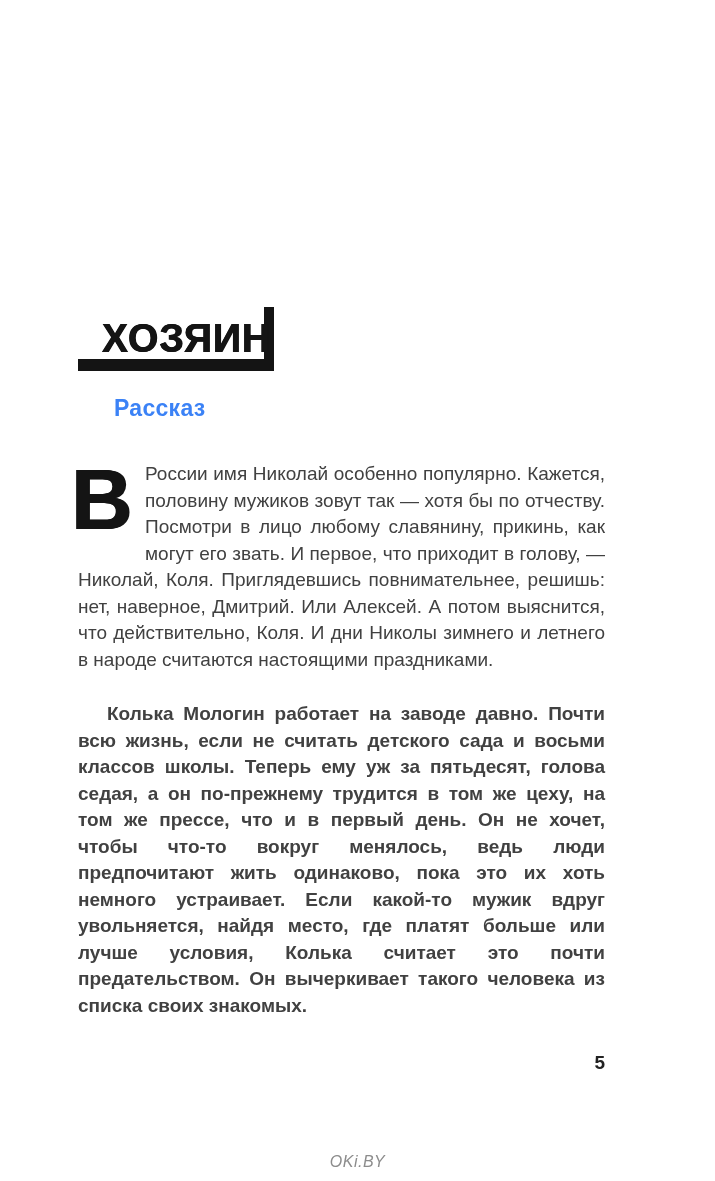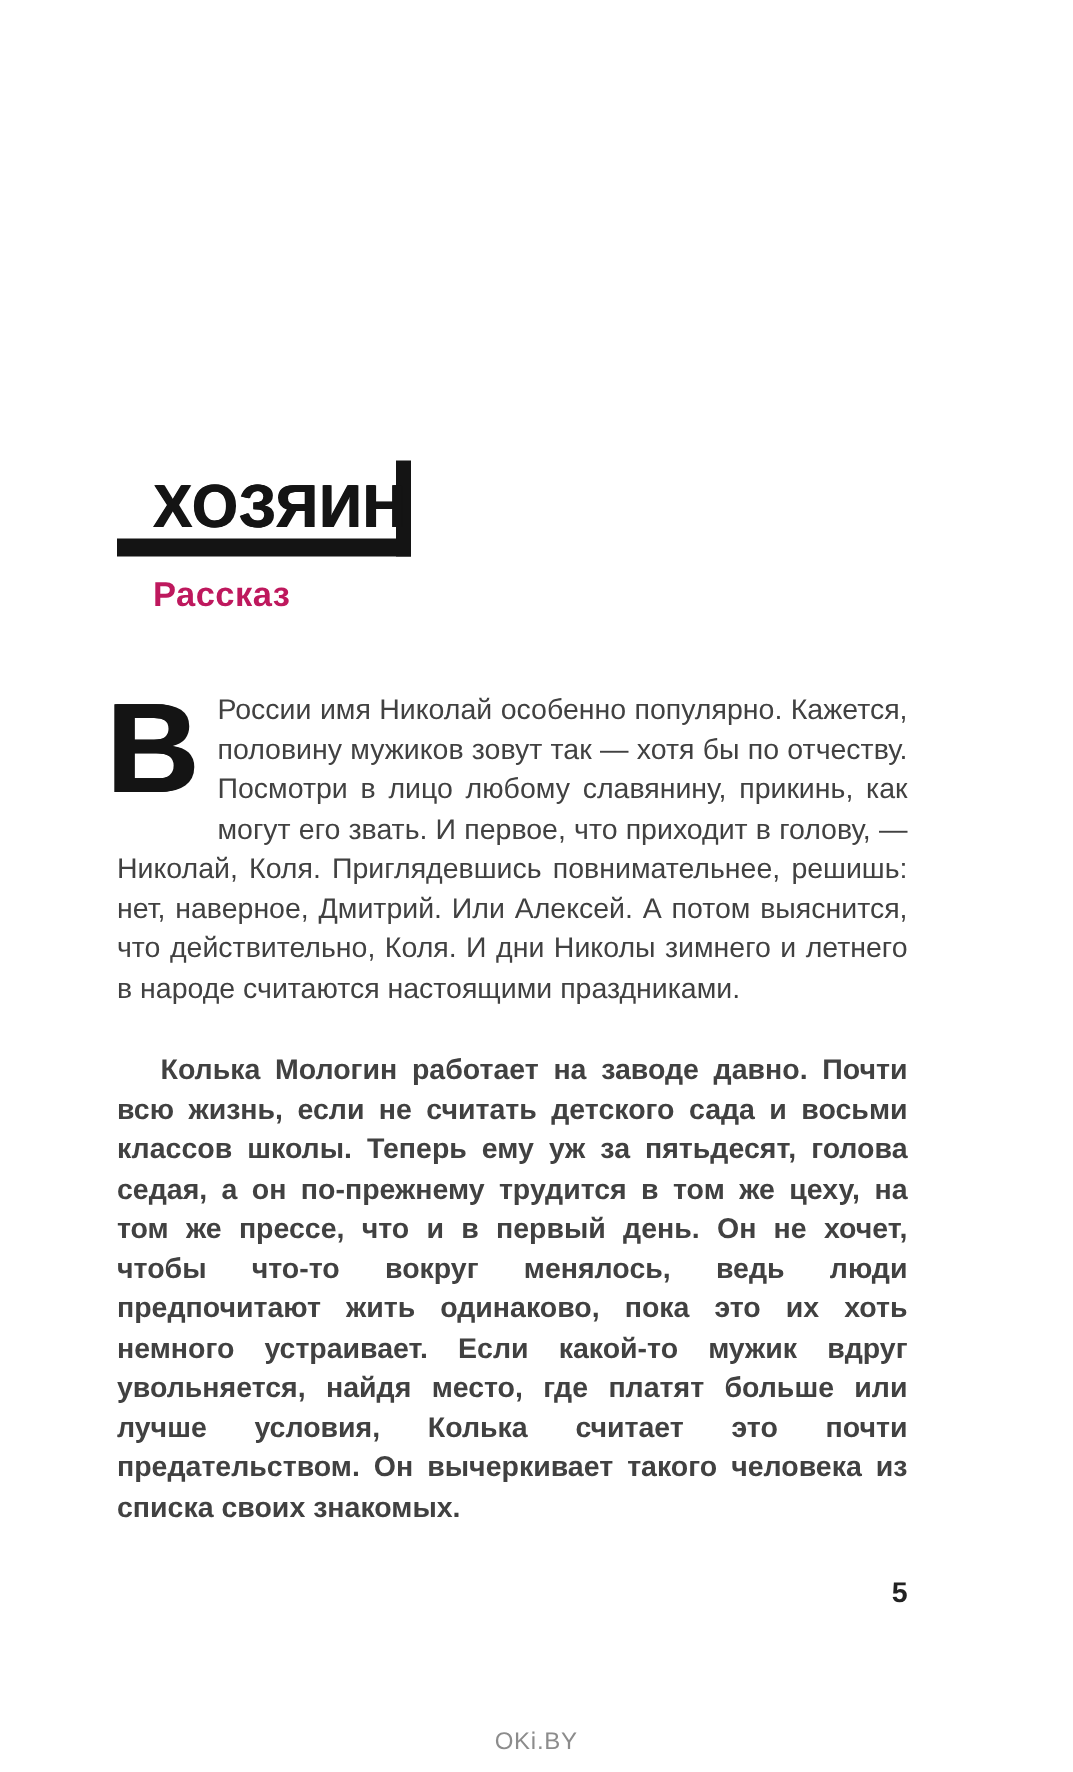--- a/index.html
+++ b/index.html
@@ -37,25 +37,25 @@
     font-weight: 900;
     letter-spacing: 1px;
     color: #141414;
     text-shadow: 0.6px 0 #141414, -0.4px 0 #141414;
     transform: scaleY(1.04);
     transform-origin: left top;
   }
   .story-subtitle {
     position: absolute;
     left: 102px; top: 383px;
-    margin: 0;
+    margin: 12px;
     font-size: 23px;
     font-weight: 700;
     letter-spacing: 0.3px;
-    color: #be185d;
+    color: #3b82f6;
   }
 
   
   .body-text {
     position: absolute;
     left: 78px; top: 461px;
     width: 527px;
     font-size: 19px;
     line-height: 26.5px;
     color: #414141;
@@ -87,20 +87,21 @@
     color: #222222;
   }
   .watermark {
     position: absolute;
     left: 0; top: 1153px;
     width: 715px;
     text-align: center;
     font-size: 16px;
     letter-spacing: 0.5px;
     color: #8c8c8c;
+    font-style: italic;
   }
 </style>
 </head>
 <body>
 
 <div class="page">
 
   <div class="bar-h"></div>
   <div class="bar-v"></div>
   <h1 class="story-title">ХОЗЯИН</h1>

